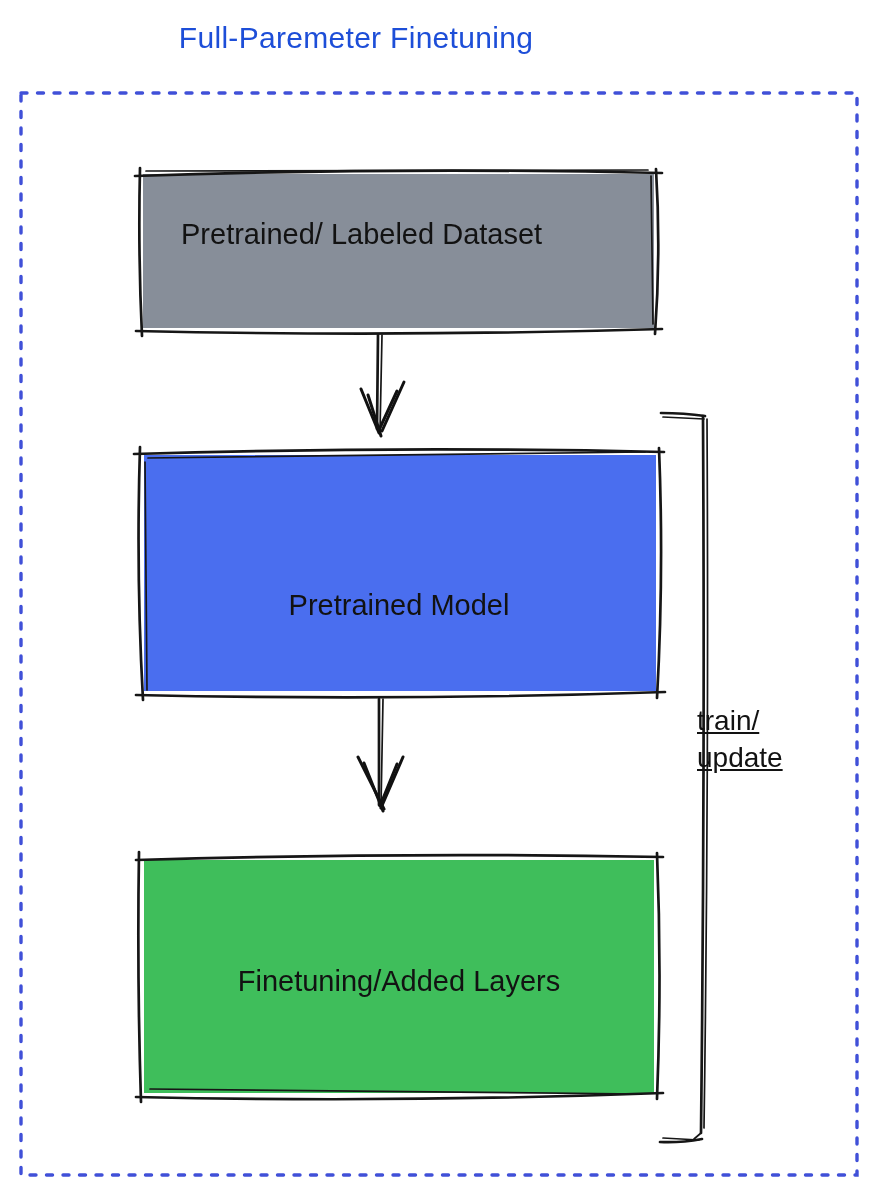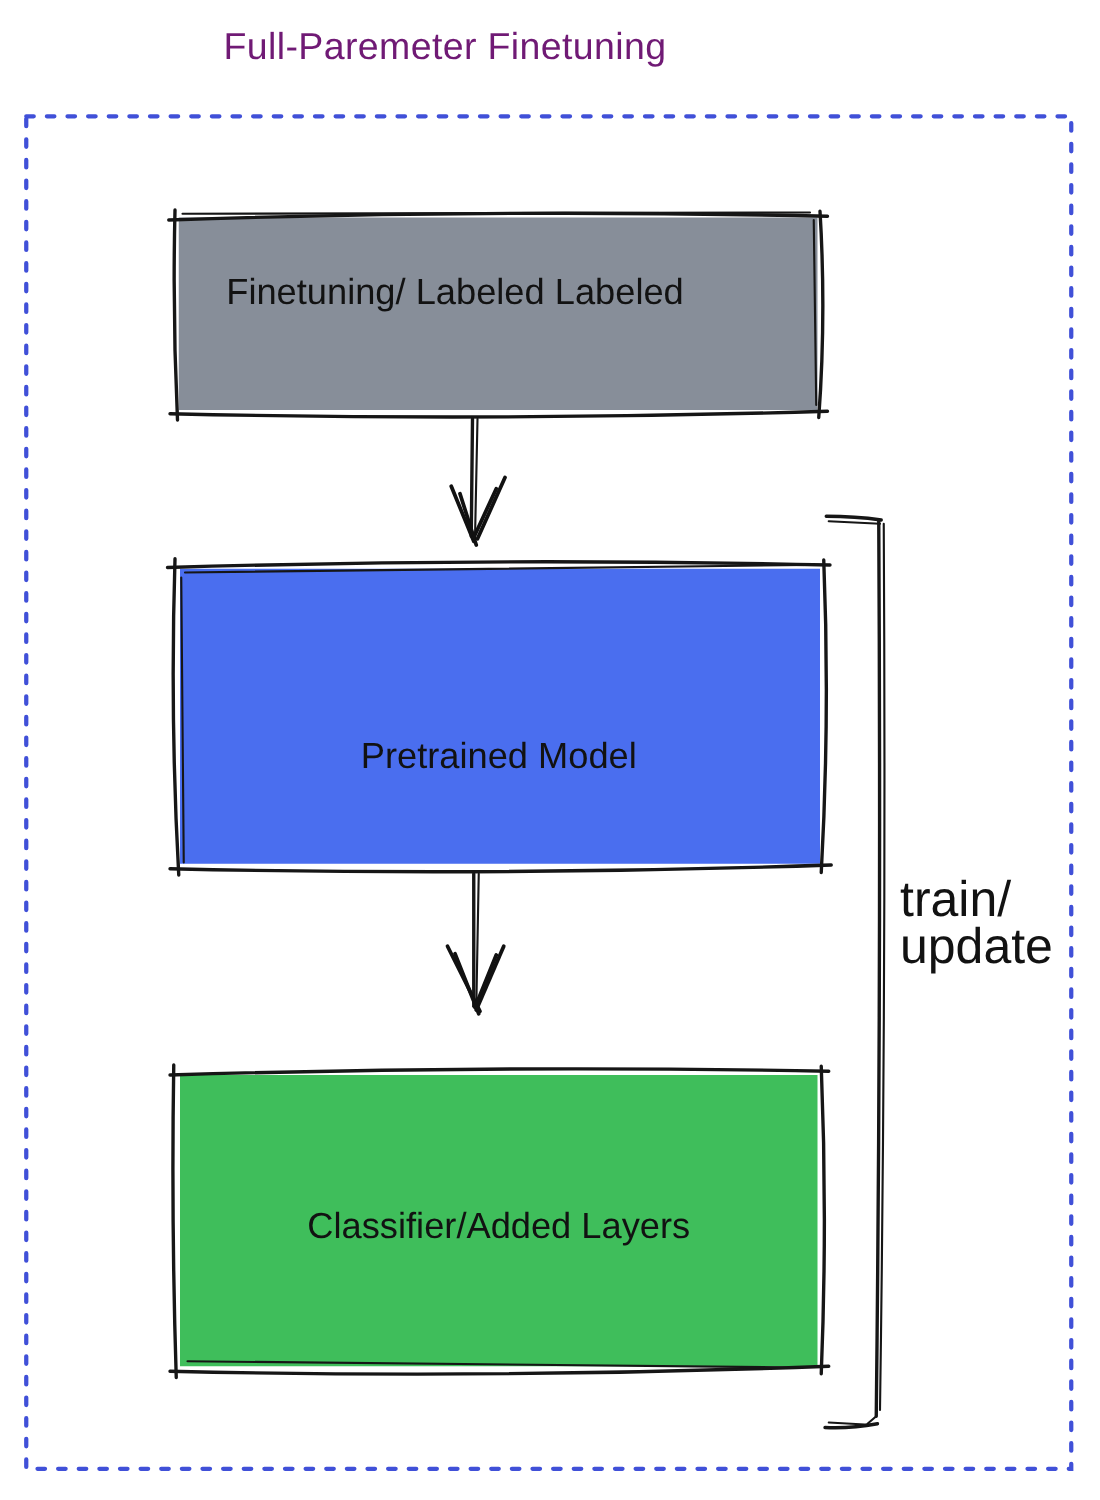--- a/index.html
+++ b/index.html
@@ -5,36 +5,36 @@
   * { margin:0; padding:0; box-sizing:border-box; }
   html,body { background:#ffffff; }
   body {
     width:880px; height:1200px;
     font-family:"Liberation Sans", sans-serif;
     position:relative; overflow:hidden;
   }
   .canvas { position:relative; width:880px; height:1200px; background:#ffffff; }
   .title {
     position:absolute; top:21px; left:0; width:712px;
-    text-align:center; font-size:30px; color:#701a75;
+    text-align:center; font-size:30px; color:#1d4ed8;
     letter-spacing:0.3px;
   }
   svg.layer { position:absolute; left:0; top:0; width:880px; height:1200px; }
   .ink  { fill:none; stroke:#161616; stroke-width:2.7; stroke-linecap:round; }
   .ink2 { fill:none; stroke:#161616; stroke-width:1.7; stroke-linecap:round; }
   .inkA { fill:none; stroke:#111111; stroke-width:3;   stroke-linecap:round; }
   .node-label {
     position:absolute; font-size:29px; color:#121212; white-space:nowrap;
   }
   .label-dataset    { left:181px; top:218px; }
   .label-model      { left:140px; top:589px; width:518px; text-align:center; }
   .label-classifier { left:140px; top:965px; width:518px; text-align:center; }
   .bracket-label {
-    position:absolute; left:720px; top:702px;
-    font-size:40px; line-height:37px; color:#121212;
+    position:absolute; left:697px; top:702px;
+    font-size:28px; line-height:37px; color:#121212;text-decoration:underline;
   }
 </style>
 </head>
 <body>
 
 <div class="canvas">
 
   <div class="title">Full-Paremeter Finetuning</div>
 
   <svg class="layer" viewBox="0 0 880 1200" xmlns="http://www.w3.org/2000/svg">
@@ -92,22 +92,22 @@
       <path class="ink" d="M661,413 Q684,413 705,416"></path>
       <path class="ink2" d="M663,417 L704,419"></path>
       <path class="ink" d="M703,416 Q705,780 701,1133"></path>
       <path class="ink2" d="M707,419 Q709,780 704,1128"></path>
       <path class="ink2" d="M701,1133 L694,1139"></path>
       <path class="ink" d="M702,1139 Q680,1143 660,1142"></path>
       <path class="ink2" d="M663,1138 L699,1140"></path>
     </g>
   </svg>
 
-  <div class="node-label label-dataset">Finetuning/ Labeled Labeled</div>
+  <div class="node-label label-dataset">Pretrained/ Labeled Dataset</div>
   <div class="node-label label-model">Pretrained Model</div>
-  <div class="node-label label-classifier">Classifier/Added Layers</div>
+  <div class="node-label label-classifier">Finetuning/Added Layers</div>
 
   <div class="bracket-label">
     <div>train/</div>
     <div>update</div>
   </div>
 
 </div>
 
 </body></html>

